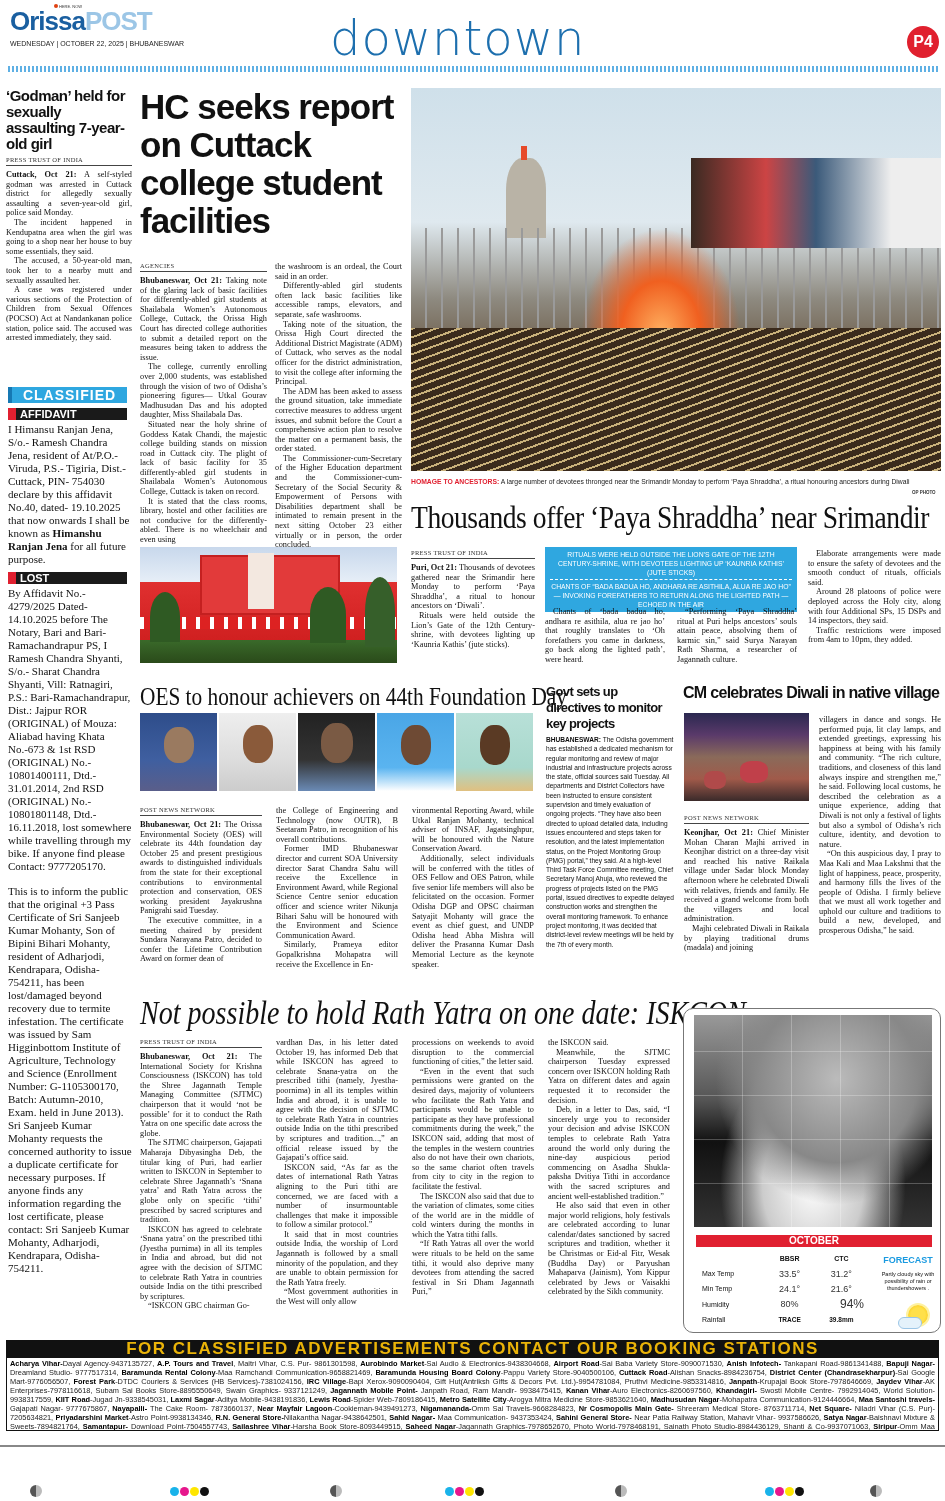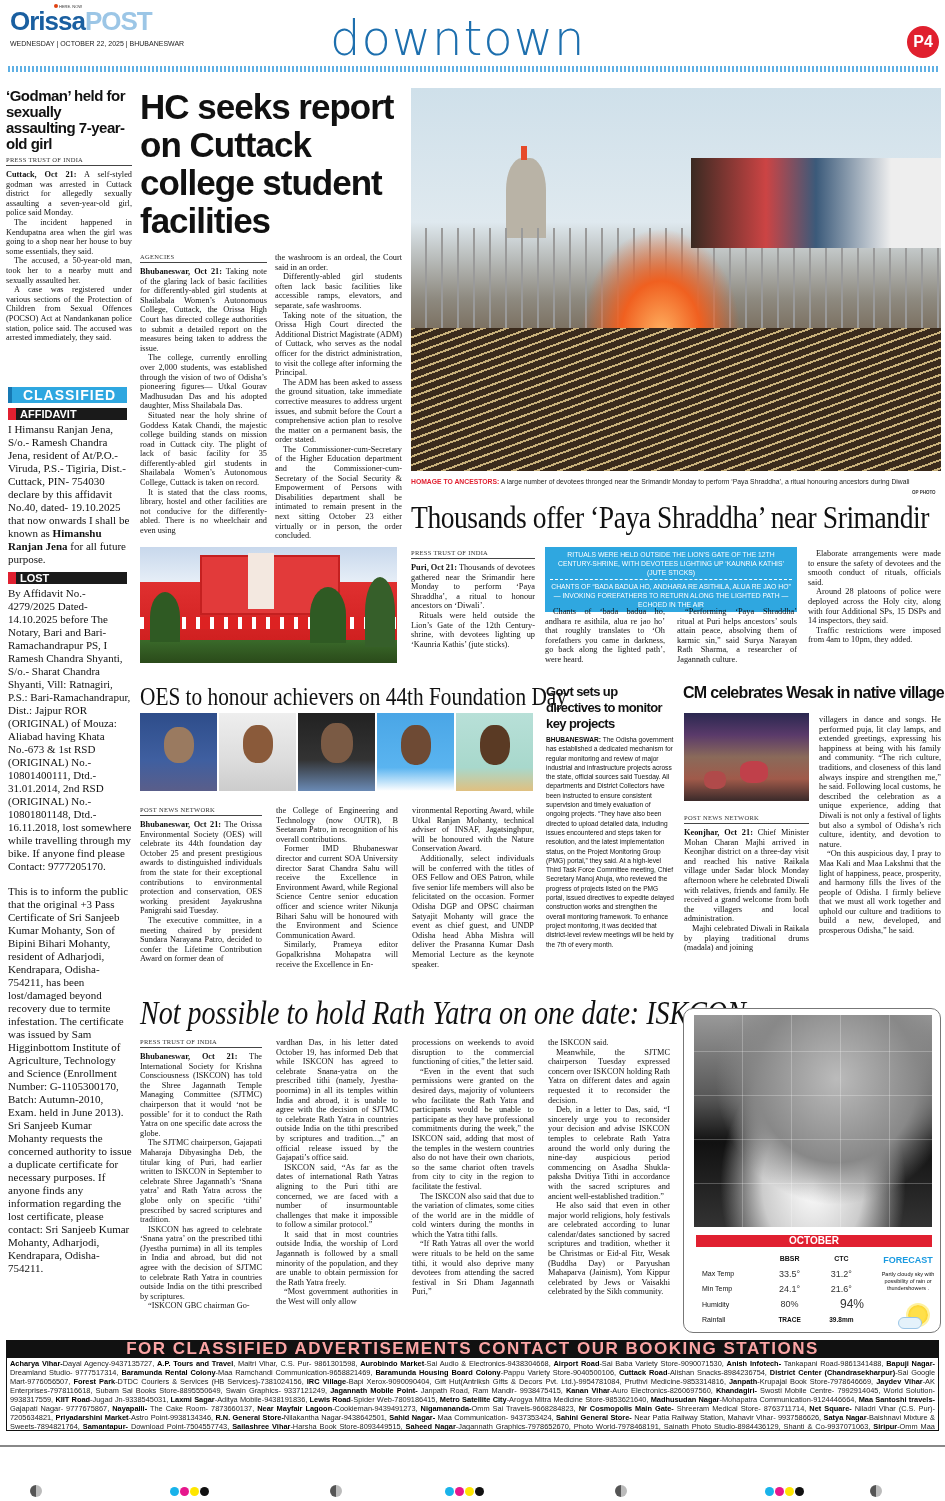--- a/index.html
+++ b/index.html
@@ -30,21 +30,21 @@
 .caption{font-family:"Liberation Sans",sans-serif;font-size:6.8px;line-height:8.5px;color:#222}
 .caption b{color:#e02030}
 .pullquote{background:#2fa7e0;color:#fff;font-family:"Liberation Sans",sans-serif;font-size:6.8px;line-height:9px;text-align:center;padding:3px 5px;text-transform:uppercase}
 .pullquote hr{border:none;border-top:1px dashed #fff;margin:2px 0}
 
 .wbox{border:1.5px solid #777;border-radius:10px;background:#fff}
 .wtitle{background:#e02030;color:#fff;font-family:"Liberation Sans",sans-serif;font-weight:bold;font-size:10px;text-align:center;line-height:12px}
 .wtable{font-family:"Liberation Sans",sans-serif;font-size:7px;border-collapse:collapse}
 .wtable td{padding:1px 4px;height:15px}
 
-.adhead{left:6px;top:1340px;width:933px;height:18px;background:#111;color:#fca5a5;font-family:"Liberation Sans",sans-serif;font-weight:bold;font-size:17px;line-height:18px;text-align:center;letter-spacing:1.5px}
+.adhead{left:6px;top:1340px;width:933px;height:18px;background:#111;color:#eab308;font-family:"Liberation Sans",sans-serif;font-weight:bold;font-size:17px;line-height:18px;text-align:center;letter-spacing:1.5px}
 .adbody{left:6px;top:1358px;width:933px;height:73px;border:1px solid #111;border-top:none;font-family:"Liberation Sans",sans-serif;font-size:7.4px;line-height:9px;padding:1px 3px;text-align:justify;color:#222;overflow:hidden}
 .adbody b{color:#000}
 .regline{left:0;top:1445px;width:945px;height:2px;background:#888}
 .dot{width:9px;height:9px;border-radius:50%;display:inline-block;margin-right:1px}
 .half{width:12px;height:12px;border-radius:50%;background:linear-gradient(90deg,#555 50%,#bbb 50%);display:inline-block}
 </style>
 </head>
 <body>
 
 <div class="abs logo">
@@ -70,21 +70,21 @@
   <div class="clsbar">AFFIDAVIT</div>
   <div class="clsbody" style="margin-top:3px">
     <span>I Himansu Ranjan Jena, S/o.- Ramesh Chandra Jena, resident of At/P.O.- Viruda, P.S.- Tigiria, Dist.- Cuttack, PIN- 754030 declare by this affidavit No.40, dated- 19.10.2025 that now onwards I shall be known as </span><b>Himanshu Ranjan Jena</b><span> for all future purpose.</span>
   </div>
   <div class="clsbar" style="margin-top:6px">LOST</div>
   <div class="clsbody" style="margin-top:3px">By Affidavit No.- 4279/2025 Dated-14.10.2025 before The Notary, Bari and Bari-Ramachandrapur PS, I Ramesh Chandra Shyanti, S/o.- Sharat Chandra Shyanti, Vill: Ratnagiri, P.S.: Bari-Ramachandrapur, Dist.: Jajpur ROR (ORIGINAL) of Mouza: Aliabad having Khata No.-673 &amp; 1st RSD (ORIGINAL) No.- 10801400111, Dtd.- 31.01.2014, 2nd RSD (ORIGINAL) No.- 10801801148, Dtd.- 16.11.2018, lost somewhere while travelling through my bike. If anyone find please Contact: 9777205170.</div>
   <div class="clsbody" style="margin-top:12px">This is to inform the public that the original +3 Pass Certificate of Sri Sanjeeb Kumar Mohanty, Son of Bipini Bihari Mohanty, resident of Adharjodi, Kendrapara, Odisha-754211, has been lost/damaged beyond recovery due to termite infestation. The certificate was issued by Sam Higginbottom Institute of Agriculture, Technology and Science (Enrollment Number: G-1105300170, Batch: Autumn-2010, Exam. held in June 2013). Sri Sanjeeb Kumar Mohanty requests the concerned authority to issue a duplicate certificate for necessary purposes. If anyone finds any information regarding the lost certificate, please contact: Sri Sanjeeb Kumar Mohanty, Adharjodi, Kendrapara, Odisha-754211.</div>
 </div>
 
 <div class="col" style="left:140px;top:88px;width:262px">
-  <h1 class="cond" style="font-size:35px;line-height:38px;letter-spacing:-1px;margin-bottom:13px">HC seeks report on Cuttack college student facilities</h1>
+  <h1 class="cond" style="font-size:35px;line-height:38px;letter-spacing:-1px;margin-bottom:22px">HC seeks report on Cuttack college student facilities</h1>
   <div style="display:flex;gap:8px">
     <div style="width:127px">
       <div class="byline">AGENCIES</div>
       <p class="body"><b>Bhubaneswar, Oct 21:</b> <span>Taking note of the glaring lack of basic facilities for differently-abled girl students at Shailabala Women’s Autonomous College, Cuttack, the Orissa High Court has directed college authorities to submit a detailed report on the measures being taken to address the issue.</span></p>
       <p class="body">The college, currently enrolling over 2,000 students, was established through the vision of two of Odisha’s pioneering figures— Utkal Gourav Madhusudan Das and his adopted daughter, Miss Shailabala Das.</p>
       <p class="body">Situated near the holy shrine of Goddess Katak Chandi, the majestic college building stands on mission road in Cuttack city. The plight of lack of basic facility for 35 differently-abled girl students in Shailabala Women’s Autonomous College, Cuttack is taken on record.</p>
       <p class="body">It is stated that the class rooms, library, hostel and other facilities are not conducive for the differently-abled. There is no wheelchair and even using</p>
     </div>
     <div style="width:127px">
       <p class="body" style="text-indent:0">the washroom is an ordeal, the Court said in an order.</p>
@@ -176,21 +176,21 @@
   <p class="body" style="text-indent:0">vironmental Reporting Award, while Utkal Ranjan Mohanty, technical adviser of INSAF, Jagatsinghpur, will be honoured with the Nature Conservation Award.</p>
   <p class="body">Additionally, select individuals will be conferred with the titles of OES Fellow and OES Patron, while five senior life members will also be felicitated on the occasion. Former Odisha DGP and OPSC chairman Satyajit Mohanty will grace the event as chief guest, and UNDP Odisha head Abha Mishra will deliver the Prasanna Kumar Dash Memorial Lecture as the keynote speaker.</p>
 </div>
 
 <div class="col" style="left:546px;top:684px;width:128px">
   <h2 class="cond" style="font-size:13px;line-height:16px;letter-spacing:-0.6px;margin-bottom:3px">Govt sets up directives to monitor key projects</h2>
   <p class="sans" style="font-size:6.6px;line-height:9.3px"><b>BHUBANESWAR:</b> <span>The Odisha government has established a dedicated mechanism for regular monitoring and review of major industrial and infrastructure projects across the state, official sources said Tuesday. All departments and District Collectors have been instructed to ensure consistent supervision and timely evaluation of ongoing projects. “They have also been directed to upload detailed data, including issues encountered and steps taken for resolution, and the latest implementation status, on the Project Monitoring Group (PMG) portal,” they said. At a high-level Third Task Force Committee meeting, Chief Secretary Manoj Ahuja, who reviewed the progress of projects listed on the PMG portal, issued directives to expedite delayed construction works and strengthen the overall monitoring framework. To enhance project monitoring, it was decided that district-level review meetings will be held by the 7th of every month.</span></p>
 </div>
 
 <div class="abs" style="left:683px;top:684px;width:262px">
-  <h2 class="cond" style="font-size:16px;line-height:18px;letter-spacing:-0.7px;white-space:nowrap">CM celebrates Wesak in native village</h2>
+  <h2 class="cond" style="font-size:16px;line-height:18px;letter-spacing:-0.7px;white-space:nowrap">CM celebrates Diwali in native village</h2>
 </div>
 <div class="abs photo" style="left:684px;top:713px;width:125px;height:88px;background:linear-gradient(180deg,#2a2850 0%,#5a3a6a 25%,#8a6a5a 50%,#a05a4a 75%,#3a2a2a 100%)">
   <div style="position:absolute;left:56px;top:48px;width:28px;height:22px;border-radius:40%;background:#c0404a"></div>
   <div style="position:absolute;left:20px;top:58px;width:22px;height:18px;border-radius:40%;background:#b04a4a"></div>
 </div>
 <div class="col" style="left:684px;top:814px;width:125px">
   <div class="byline">POST NEWS NETWORK</div>
   <p class="body"><b>Keonjhar, Oct 21:</b> <span>Chief Minister Mohan Charan Majhi arrived in Keonjhar district on a three-day visit and reached his native Raikala village under Sadar block Monday afternoon where he celebrated Diwali with relatives, friends and family. He received a grand welcome from both the villagers and local administration.</span></p>
   <p class="body">Majhi celebrated Diwali in Raikala by playing traditional drums (madala) and joining</p>
 </div>

